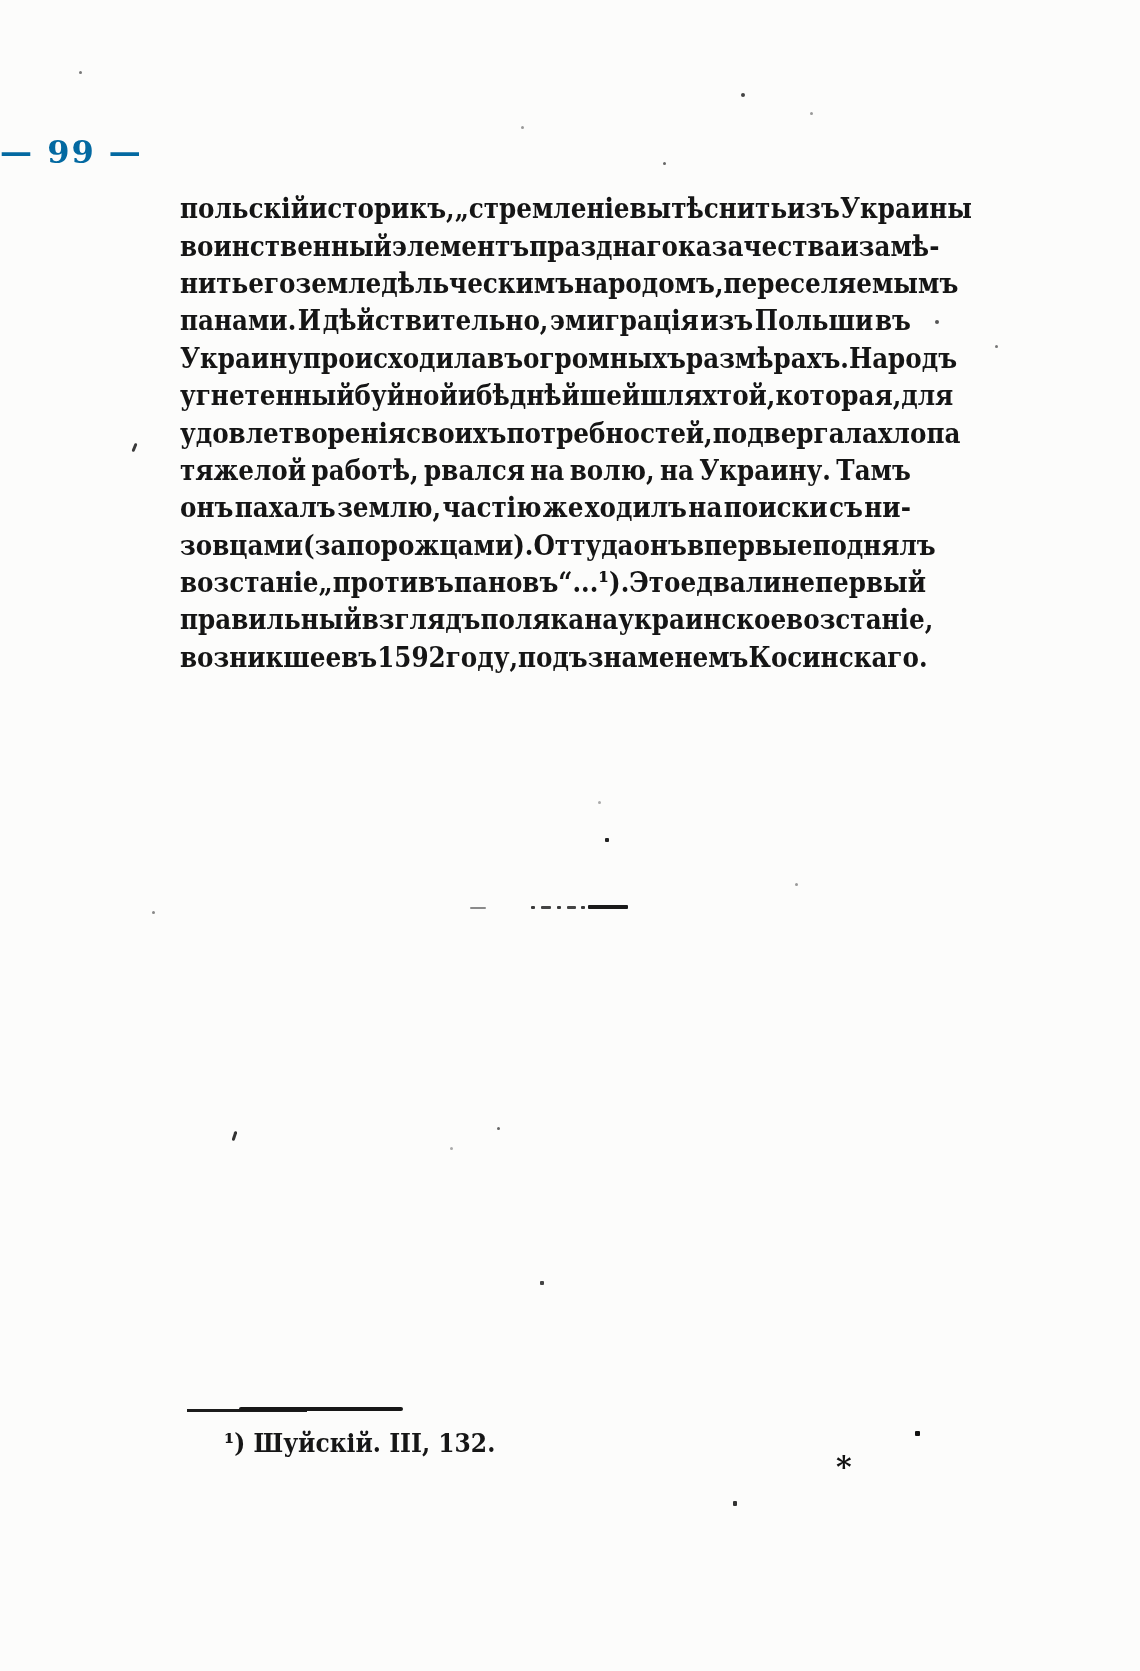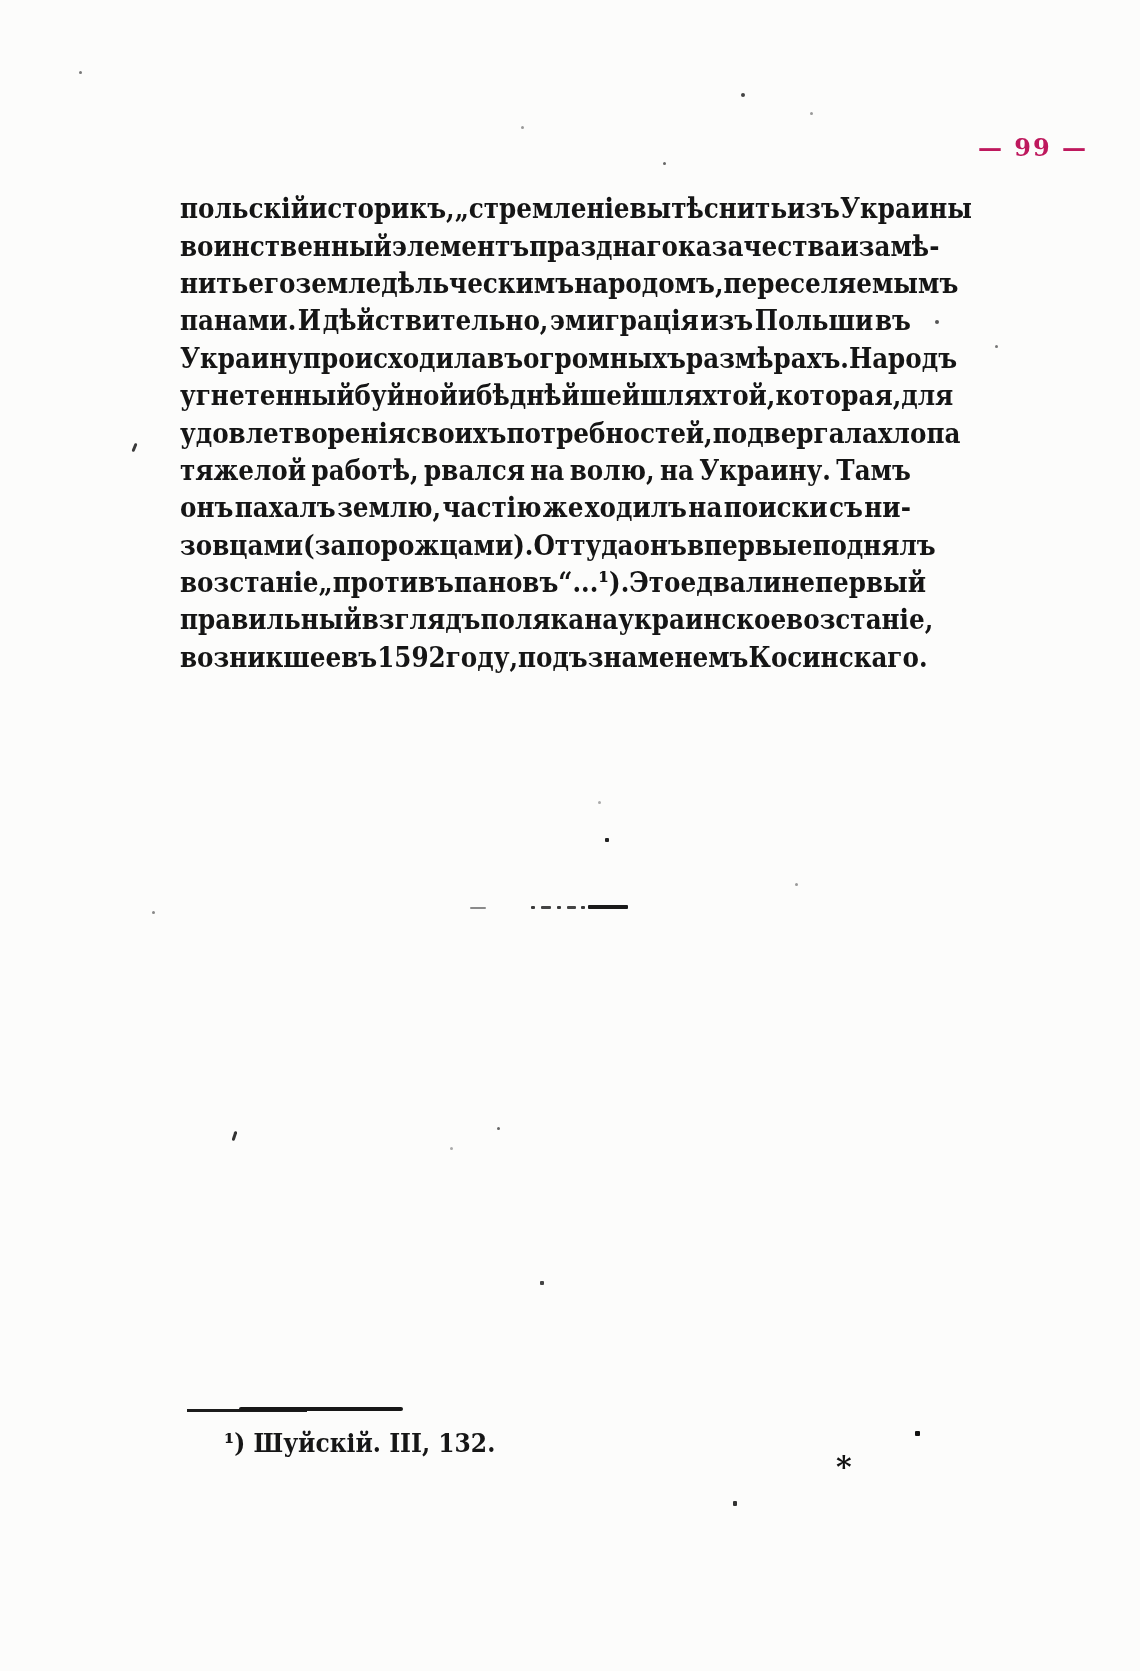--- a/index.html
+++ b/index.html
@@ -8,24 +8,24 @@
     width:1140px;height:1671px;
     margin:0 auto;
     background:#fcfcfb;
     overflow:hidden;
     font-family:"DejaVu Serif","Liberation Serif",serif;
     color:#161616;
   }
   
   .page-number{
     position:absolute;top:133px;left:0;width:1088px;
-    text-align:right;
-    font-size:24px;font-weight:700;
+    text-align:left;
+    font-size:32px;font-weight:700;
     letter-spacing:2px;
-    color:#be185d;
+    color:#0369a1;
   }
   
   .body-text{
     position:absolute;left:180px;top:190px;width:831px;
     transform:scaleX(0.8796);
     transform-origin:left top;
     font-size:28px;font-weight:700;
     color:#151515;
   }
   .jline{

